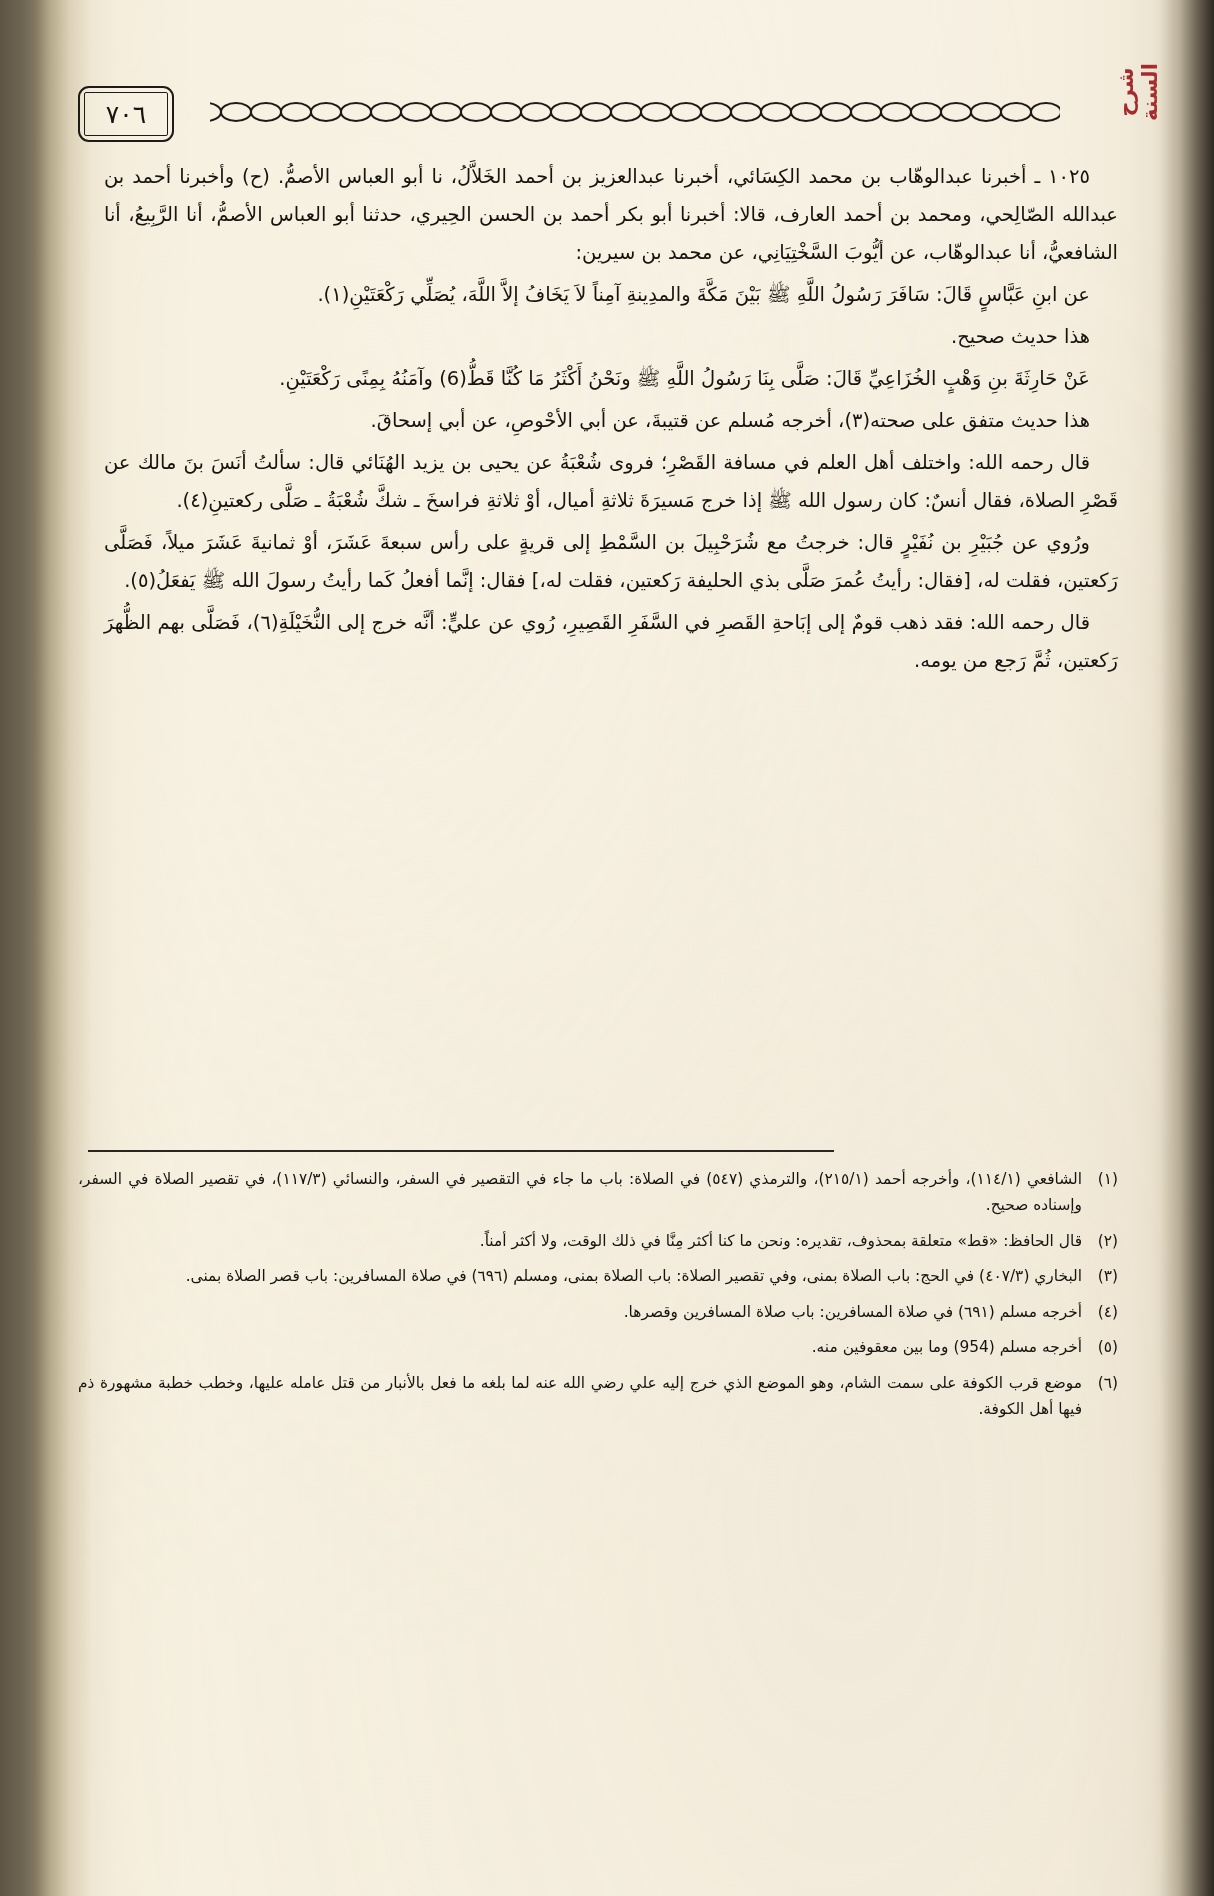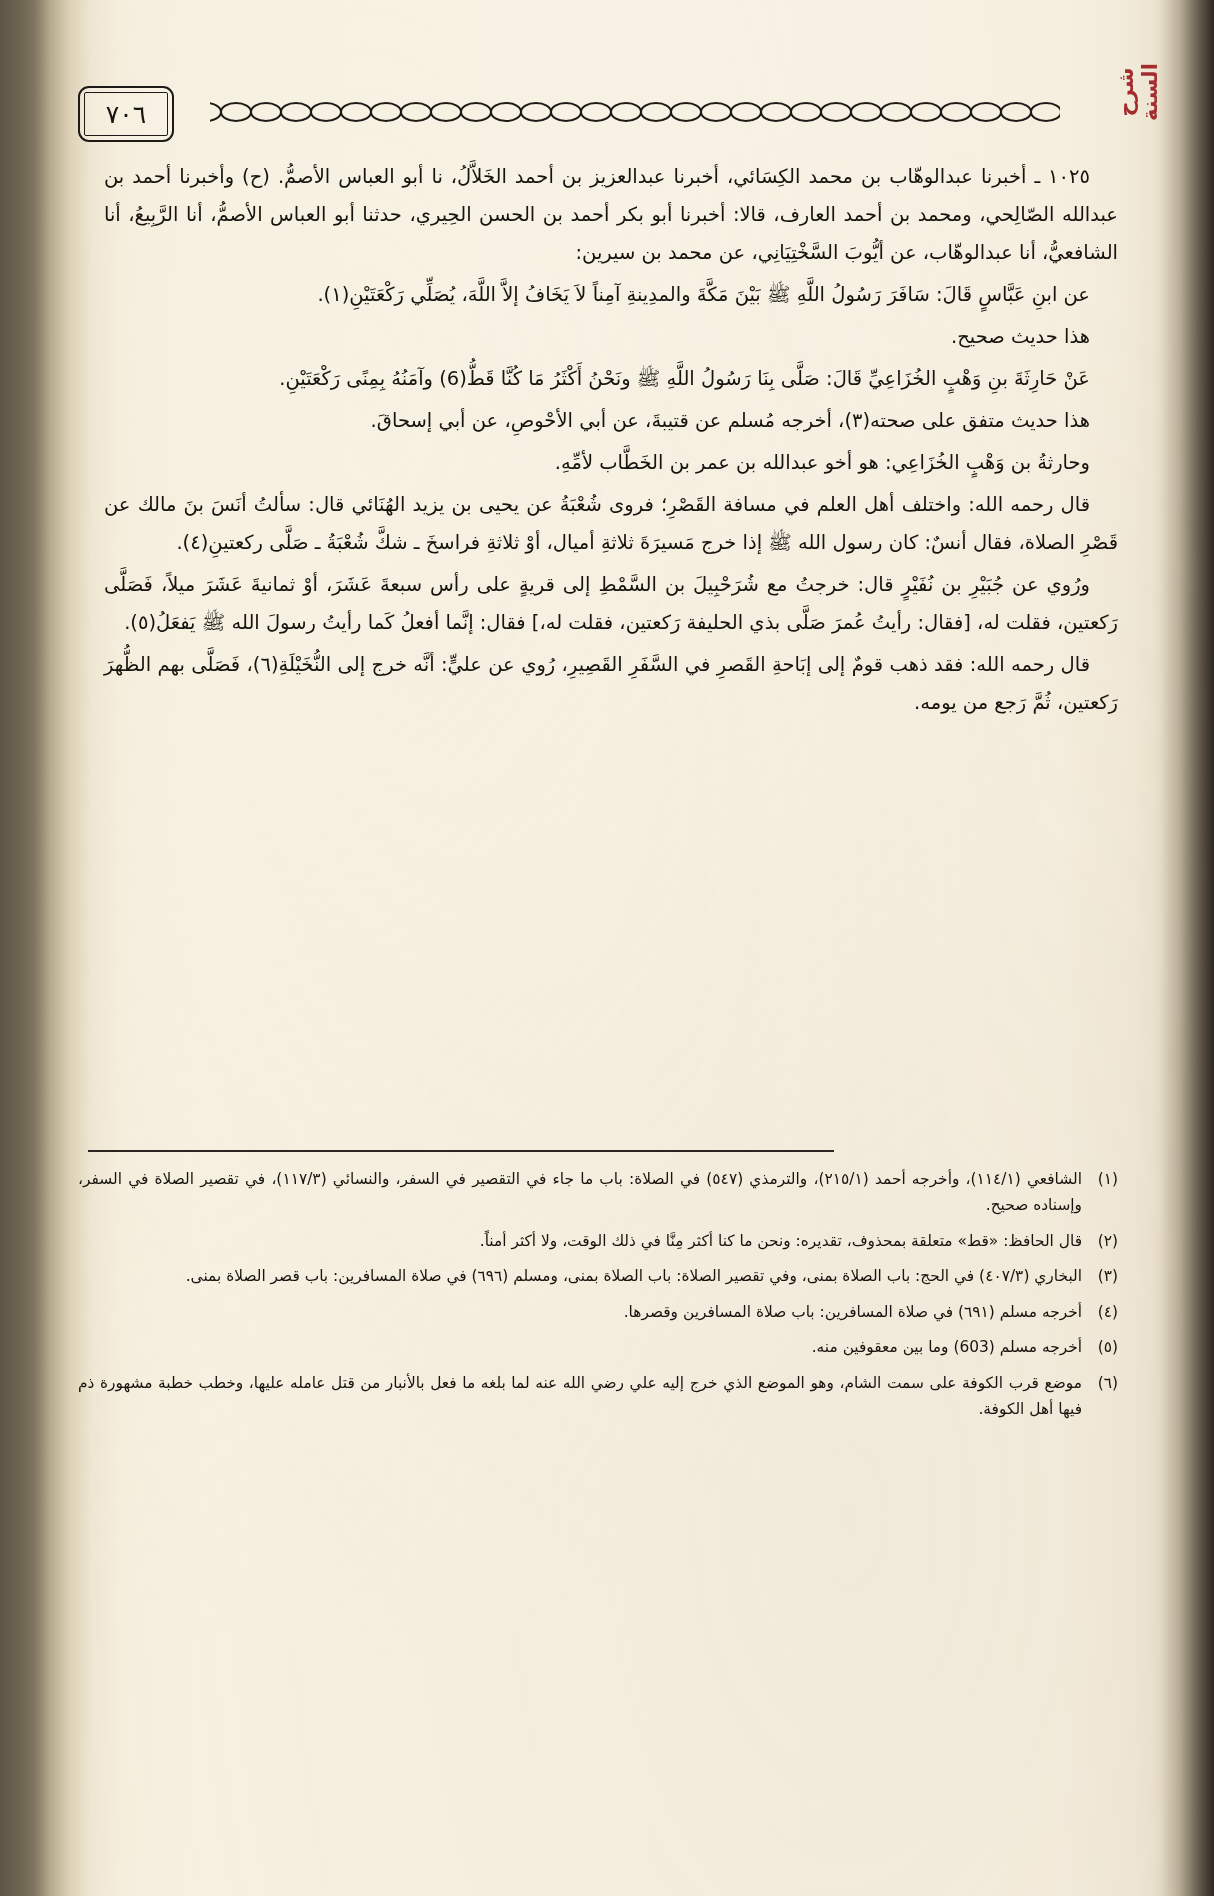--- a/index.html
+++ b/index.html
@@ -225,21 +225,20 @@
       <div class="page-number">٧٠٦</div>
     </div>
   </div>
 
   <div class="content">
     <p class="para">١٠٢٥ ـ أخبرنا عبدالوهّاب بن محمد الكِسَائي، أخبرنا عبدالعزيز بن أحمد الخَلاَّلُ، نا أبو العباس الأصمُّ. (ح) وأخبرنا أحمد بن عبدالله الصّالِحي، ومحمد بن أحمد العارف، قالا: أخبرنا أبو بكر أحمد بن الحسن الحِيري، حدثنا أبو العباس الأصمُّ، أنا الرَّبِيعُ، أنا الشافعيُّ، أنا عبدالوهّاب، عن أيُّوبَ السَّخْتِيَانِي، عن محمد بن سيرين:</p>
     <p class="para hadith">عن ابنِ عَبَّاسٍ قَالَ: سَافَرَ رَسُولُ اللَّهِ ﷺ بَيْنَ مَكَّةَ والمدِينةِ آمِناً لاَ يَخَافُ إلاَّ اللَّهَ، يُصَلِّي رَكْعَتَيْنِ(١).</p>
     <p class="para indent-blk">هذا حديث صحيح.</p>
     <p class="para hadith">عَنْ حَارِثَةَ بنِ وَهْبٍ الخُزَاعِيِّ قَالَ: صَلَّى بِنَا رَسُولُ اللَّهِ ﷺ ونَحْنُ أَكْثَرُ مَا كُنَّا قَطُّ(6) وآمَنُهُ بِمِنًى رَكْعَتَيْنِ.</p>
     <p class="para">هذا حديث متفق على صحته(٣)، أخرجه مُسلم عن قتيبةَ، عن أبي الأحْوصِ، عن أبي إسحاقَ.</p>
-    <p class="para">وحارثةُ بن وَهْبٍ الخُزَاعِي: هو أخو عبدالله بن عمر بن الخَطَّاب لأمِّهِ.</p>
     <p class="para">قال رحمه الله: واختلف أهل العلم في مسافة القَصْرِ؛ فروى شُعْبَةُ عن يحيى بن يزيد الهُنَائي قال: سألتُ أنَسَ بنَ مالك عن قَصْرِ الصلاة، فقال أنسٌ: كان رسول الله ﷺ إذا خرج مَسيرَةَ ثلاثةِ أميال، أوْ ثلاثةِ فراسخَ ـ شكَّ شُعْبَةُ ـ صَلَّى ركعتينِ(٤).</p>
     <p class="para">ورُوي عن جُبَيْرِ بن نُفَيْرٍ قال: خرجتُ مع شُرَحْبِيلَ بن السَّمْطِ إلى قريةٍ على رأس سبعةَ عَشَرَ، أوْ ثمانيةَ عَشَرَ ميلاً، فَصَلَّى رَكعتين، فقلت له، [فقال: رأيتُ عُمرَ صَلَّى بذي الحليفة رَكعتين، فقلت له،] فقال: إنَّما أفعلُ كَما رأيتُ رسولَ الله ﷺ يَفعَلُ(٥).</p>
     <p class="para">قال رحمه الله: فقد ذهب قومٌ إلى إبَاحةِ القَصرِ في السَّفَرِ القَصِيرِ، رُوي عن عليٍّ: أنَّه خرج إلى النُّخَيْلَةِ(٦)، فَصَلَّى بهم الظُّهرَ رَكعتين، ثُمَّ رَجع من يومه.</p>
   </div>
 
   <div class="fn-rule"></div>
 
   <div class="footnotes">
     <div class="fn">
       <span class="fn-mark">(١)</span>
@@ -252,21 +251,21 @@
     <div class="fn">
       <span class="fn-mark">(٣)</span>
       <span class="fn-text">البخاري (٤٠٧/٣) في الحج: باب الصلاة بمنى، وفي تقصير الصلاة: باب الصلاة بمنى، ومسلم (٦٩٦) في صلاة المسافرين: باب قصر الصلاة بمنى.</span>
     </div>
     <div class="fn">
       <span class="fn-mark">(٤)</span>
       <span class="fn-text">أخرجه مسلم (٦٩١) في صلاة المسافرين: باب صلاة المسافرين وقصرها.</span>
     </div>
     <div class="fn">
       <span class="fn-mark">(٥)</span>
-      <span class="fn-text">أخرجه مسلم (603) وما بين معقوفين منه.</span>
+      <span class="fn-text">أخرجه مسلم (954) وما بين معقوفين منه.</span>
     </div>
     <div class="fn">
       <span class="fn-mark">(٦)</span>
       <span class="fn-text">موضع قرب الكوفة على سمت الشام، وهو الموضع الذي خرج إليه علي رضي الله عنه لما بلغه ما فعل بالأنبار من قتل عامله عليها، وخطب خطبة مشهورة ذم فيها أهل الكوفة.</span>
     </div>
   </div>
 
   <div class="gutter-shadow"></div>
   <div class="left-edge"></div>
 </div>

